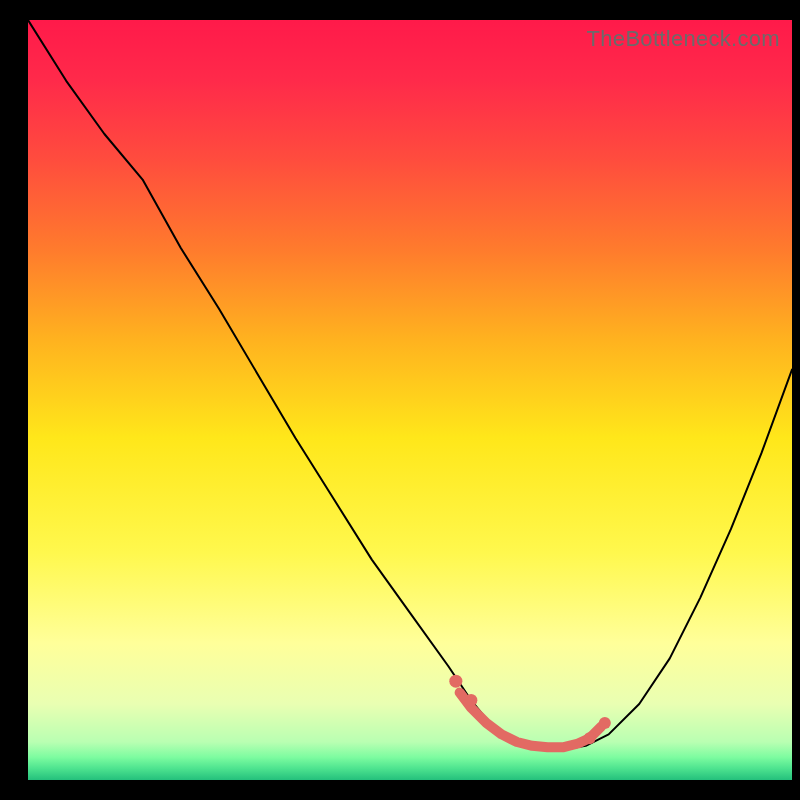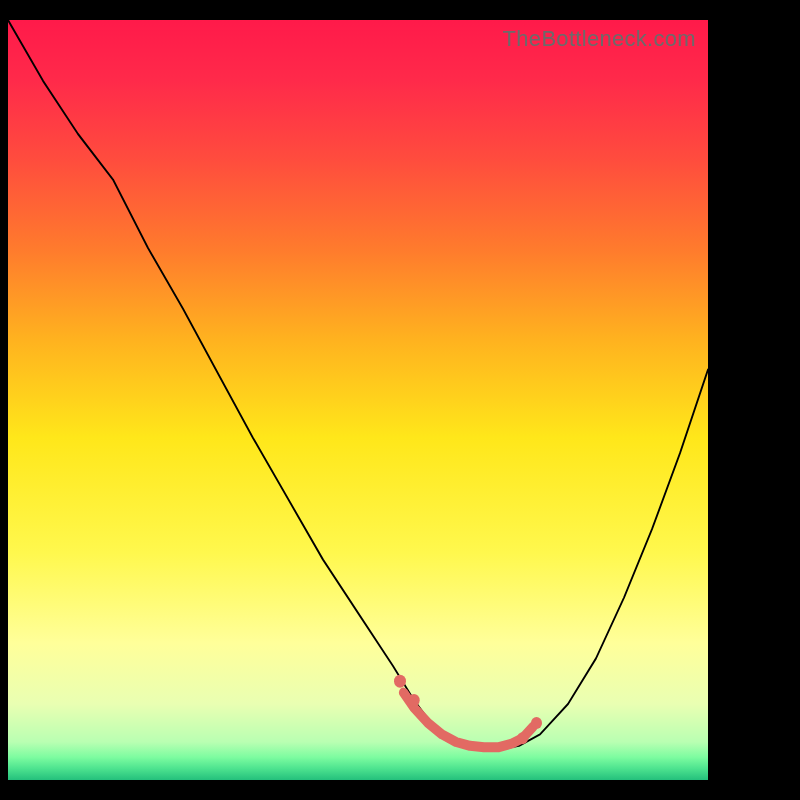--- a/index.html
+++ b/index.html
@@ -6,23 +6,23 @@
     margin: 0;
     padding: 0;
     width: 800px;
     height: 800px;
     background: #000;
     overflow: hidden;
     font-family: Arial, sans-serif;
   }
   .chart-wrap {
     position: absolute;
-    left: 8px;
+    left: 28px;
     top: 20px;
-    width: 700px;
+    width: 764px;
     height: 760px;
     background: #000;
   }
   .watermark {
     position: absolute;
     top: 6px;
     right: 12px;
     color: #6b6b6b;
     font-size: 22px;
     letter-spacing: 0.3px;

